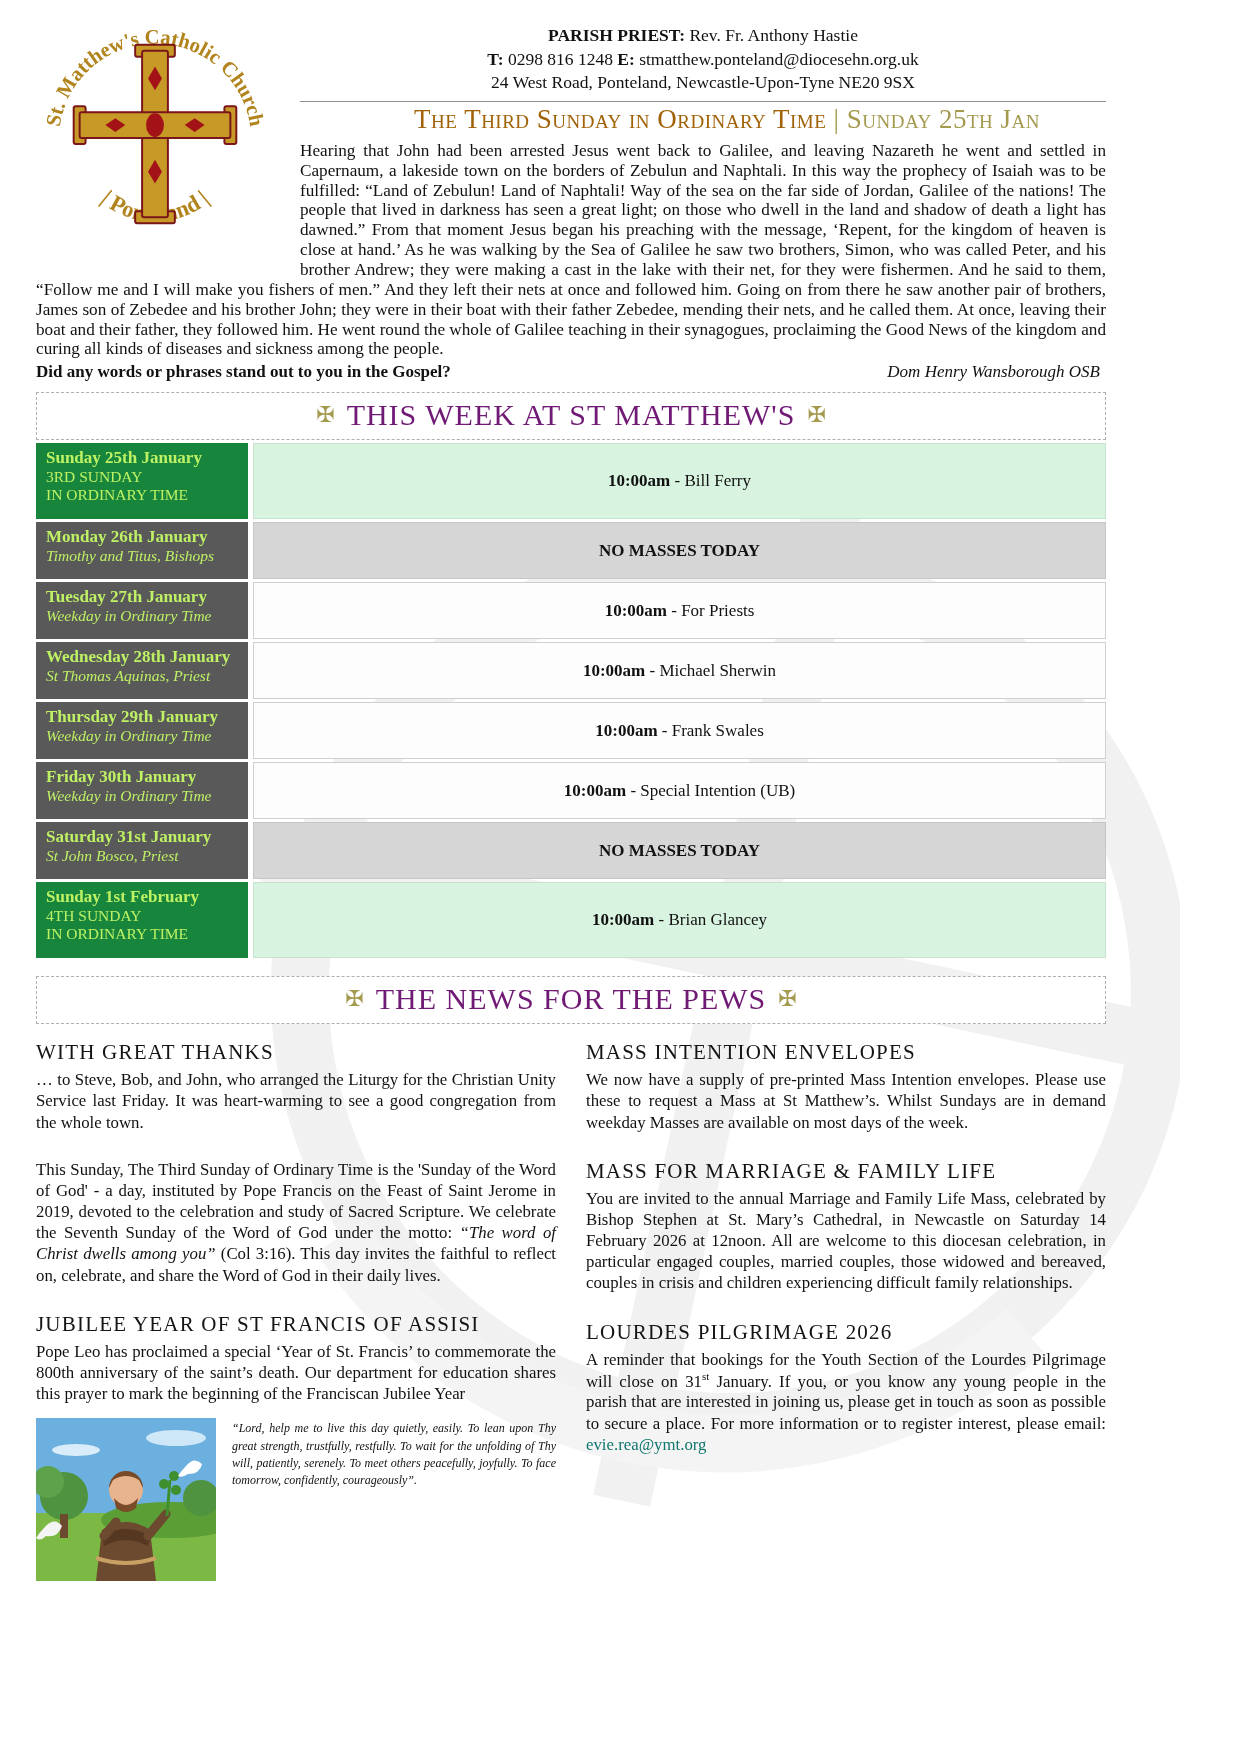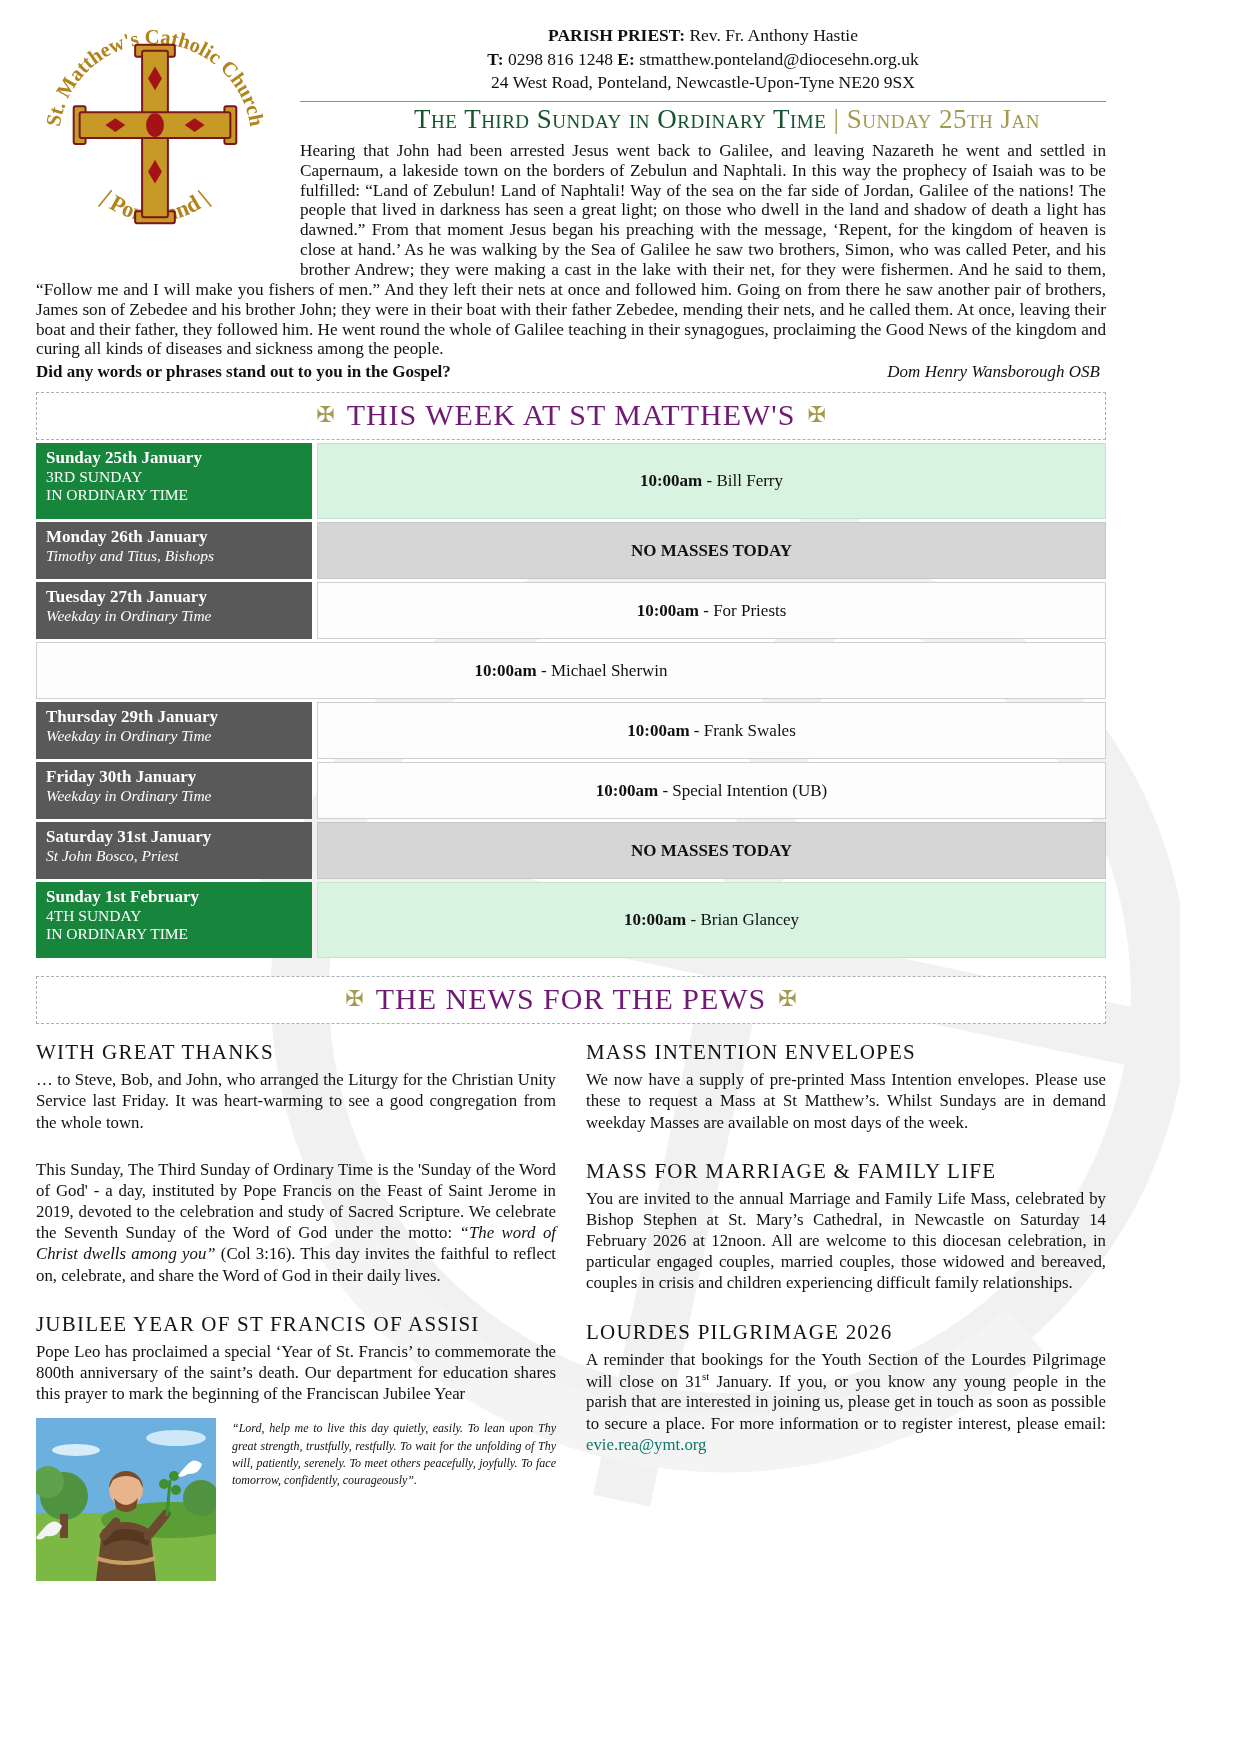--- a/index.html
+++ b/index.html
@@ -17,21 +17,21 @@
   .content { position:relative; z-index:1; padding:10px 134px 0 36px; width:1240px; }
 
   
   .logo-float { float:left; width:238px; height:244px; margin:2px 26px 6px 0; }
   .contact { text-align:center; font-size:17.5px; line-height:1.35; padding-top:14px; }
   .contact .b { font-weight:bold; }
   .title-bar {
     overflow:hidden; border-top:1px solid #8f8f8f; margin-top:6px;
     padding-top:2px; text-align:center; white-space:nowrap;
   }
-  .title-bar .t1 { color:#14532d;margin-left:48px; }
+  .title-bar .t1 { color:#a16207;margin-left:48px; }
   .title-bar .t2 { color:#a39a4e; }
   .title-bar span {
     font-variant:small-caps; font-size:27px; letter-spacing:0.5px; font-weight:500;
   }
   .gospel {
     margin-top:6px; text-align:justify; font-size:17.2px; line-height:1.155;
   }
   .gospel-footer {
     display:flex; justify-content:space-between; align-items:baseline;
     margin-top:3px; font-size:17px;
@@ -46,21 +46,21 @@
   }
   .strip .big {
     color:#701a75; font-size:30px; letter-spacing:1px; font-weight:500;
   }
   .strip .cross { color:#a39a4e; font-size:22px; vertical-align:3px; padding:0 12px; }
 
   
   .week-table { margin-top:3px; }
   .wrow { display:flex; gap:5px; margin-bottom:3px; }
   .cell-l {
-    width:276px; padding:5px 10px 7px 10px; color:#ffffff; flex:none;
+    width:212px; padding:5px 10px 7px 10px; color:#bef264; flex:none;
   }
   .cell-l .d { display:block; font-weight:bold; font-size:17px; line-height:1.15; }
   .cell-l .s { display:block; font-size:15.5px; line-height:1.2; }
   .row-weekday .cell-l { background:#595959; }
   .row-weekday .cell-l .s { font-style:italic; }
   .row-sunday .cell-l { background:#17863c; }
   .cell-r {
     flex:1; display:flex; align-items:center; justify-content:center;
     font-size:17px; border:1px solid #cfcfcf; background:#fdfdfd;
     min-height:57px; text-align:center;
@@ -182,20 +182,24 @@
       <div class="cell-l">
         <span class="d">Tuesday 27th January</span>
           <span class="s">Weekday in Ordinary Time</span>
       </div>
       <div class="cell-r">
           <span><span class="bold">10:00am</span><span class="rest"> - For Priests</span></span>
         </div>
     </div>
 
     <div class="wrow row-weekday">
+      <div class="cell-l">
+        <span class="d">Wednesday 28th January</span>
+          <span class="s">St Thomas Aquinas, Priest</span>
+      </div>
       <div class="cell-r">
           <span><span class="bold">10:00am</span><span class="rest"> - Michael Sherwin</span></span>
         </div>
     </div>
 
     <div class="wrow row-weekday">
       <div class="cell-l">
         <span class="d">Thursday 29th January</span>
           <span class="s">Weekday in Ordinary Time</span>
       </div>

